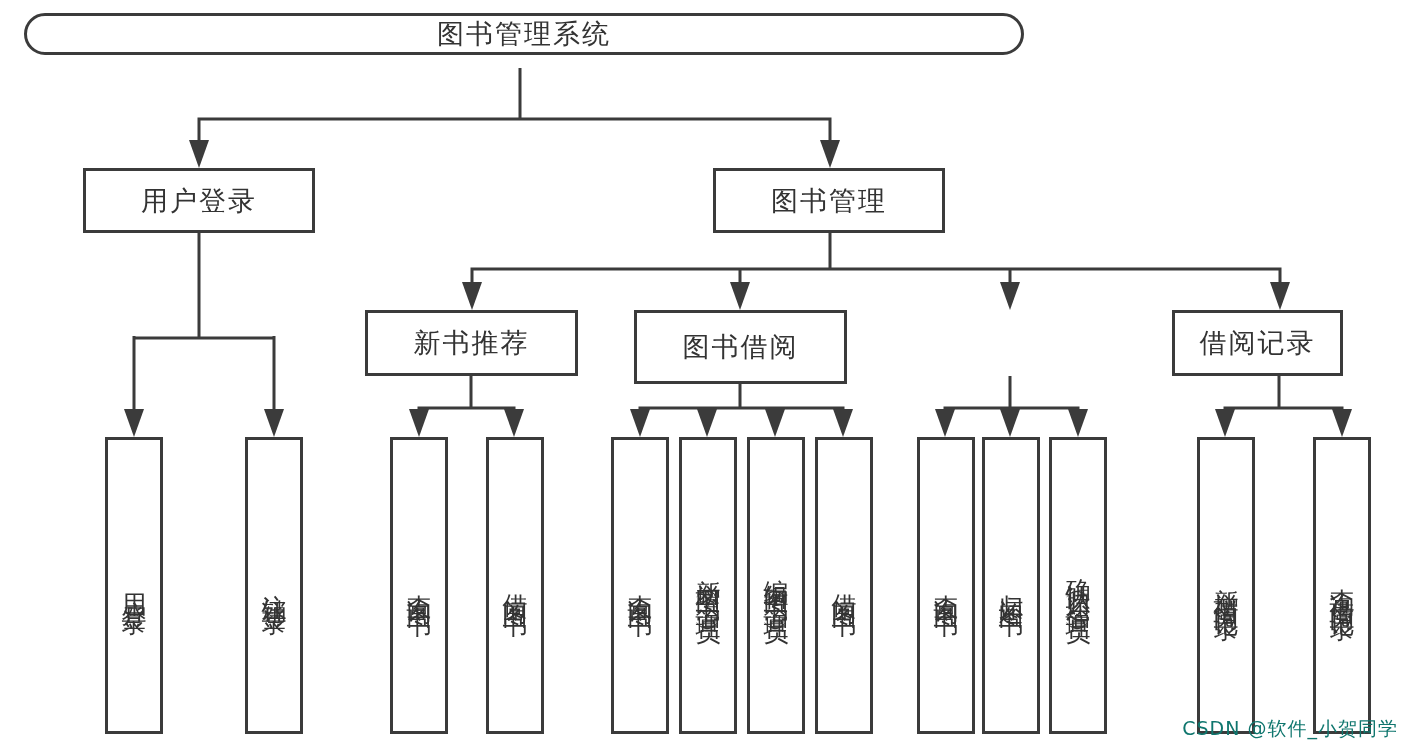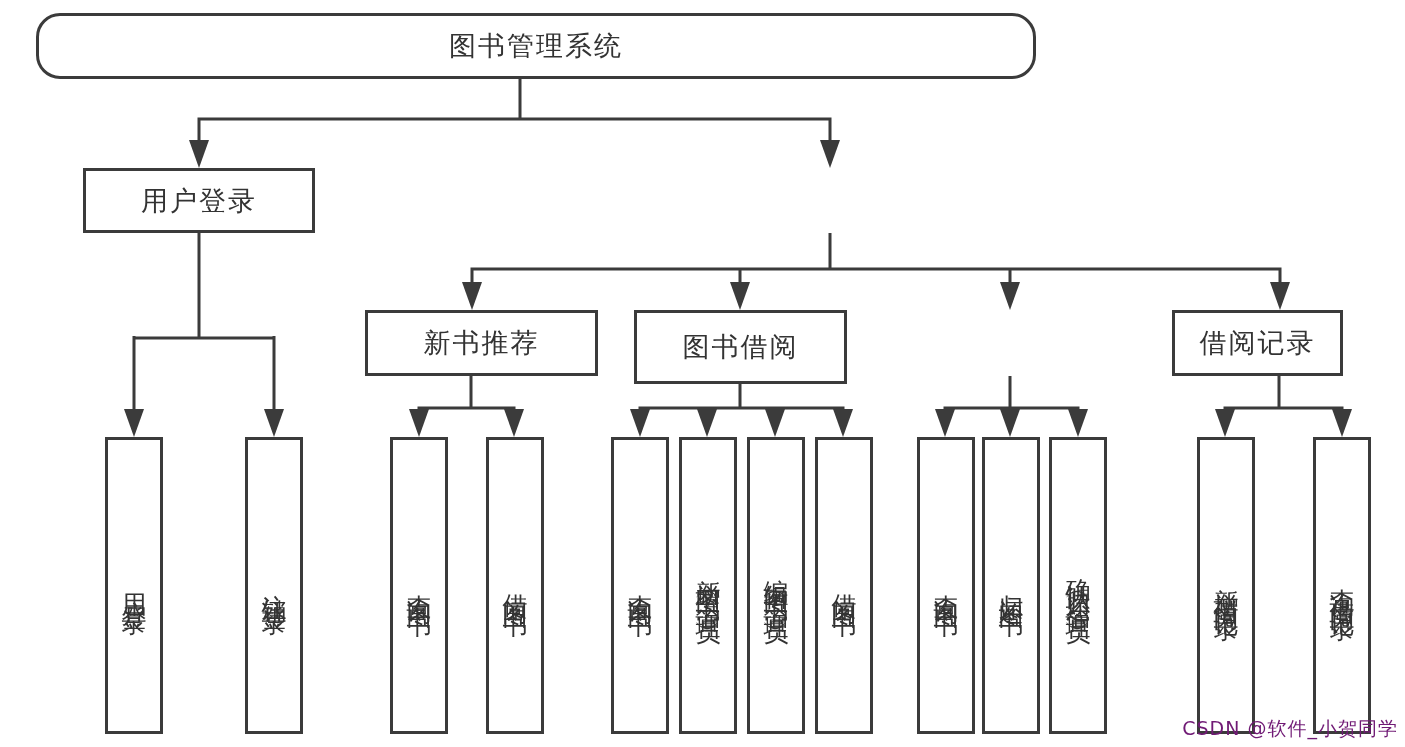--- a/index.html
+++ b/index.html
@@ -48,21 +48,21 @@
     position: absolute;
     left: 0; top: 0;
     width: 1405px; height: 747px;
   }
   .watermark {
     position: absolute;
     right: 7px;
     bottom: 5px;
     font-size: 19px;
     letter-spacing: 1px;
-    color: #701a75;
+    color: #0f766e;
     white-space: nowrap;
   }
 </style>
 </head>
 <body>
 
 <div class="stage">
 
   <svg class="connectors" width="1405" height="747" viewBox="0 0 1405 747" xmlns="http://www.w3.org/2000/svg">
     <g stroke="#3b3b3b" stroke-width="3" fill="none">
@@ -90,25 +90,26 @@
       <polygon points="765,409 785,409 775,437"></polygon>
       <polygon points="833,409 853,409 843,437"></polygon>
       <polygon points="935,409 955,409 945,437"></polygon>
       <polygon points="1000,409 1020,409 1010,437"></polygon>
       <polygon points="1068,409 1088,409 1078,437"></polygon>
       <polygon points="1215,409 1235,409 1225,437"></polygon>
       <polygon points="1332,409 1352,409 1342,437"></polygon>
     </g>
   </svg>
 
-  <div class="node" style="left:36px; top:13px; width:1000px; height:66px;border-radius:24px;">图书管理系统</div>
+  <div class="node" style="left:24px; top:13px; width:1000px; height:42px;border-radius:24px;">图书管理系统</div>
 
   <div class="node" style="left:83px; top:168px; width:232px; height:65px;">用户登录</div>
+  <div class="node" style="left:713px; top:168px; width:232px; height:65px;">图书管理</div>
 
-  <div class="node" style="left:365px; top:310px; width:233px; height:66px;">新书推荐</div>
+  <div class="node" style="left:365px; top:310px; width:213px; height:66px;">新书推荐</div>
   <div class="node" style="left:634px; top:310px; width:213px; height:74px;">图书借阅</div>
   <div class="node" style="left:1172px; top:310px; width:171px; height:66px;">借阅记录</div>
 
   <div class="leaf" style="left:105px;">
     <span>用户登录</span>
   </div>
   <div class="leaf" style="left:245px;">
     <span>注销登录</span>
   </div>
 

